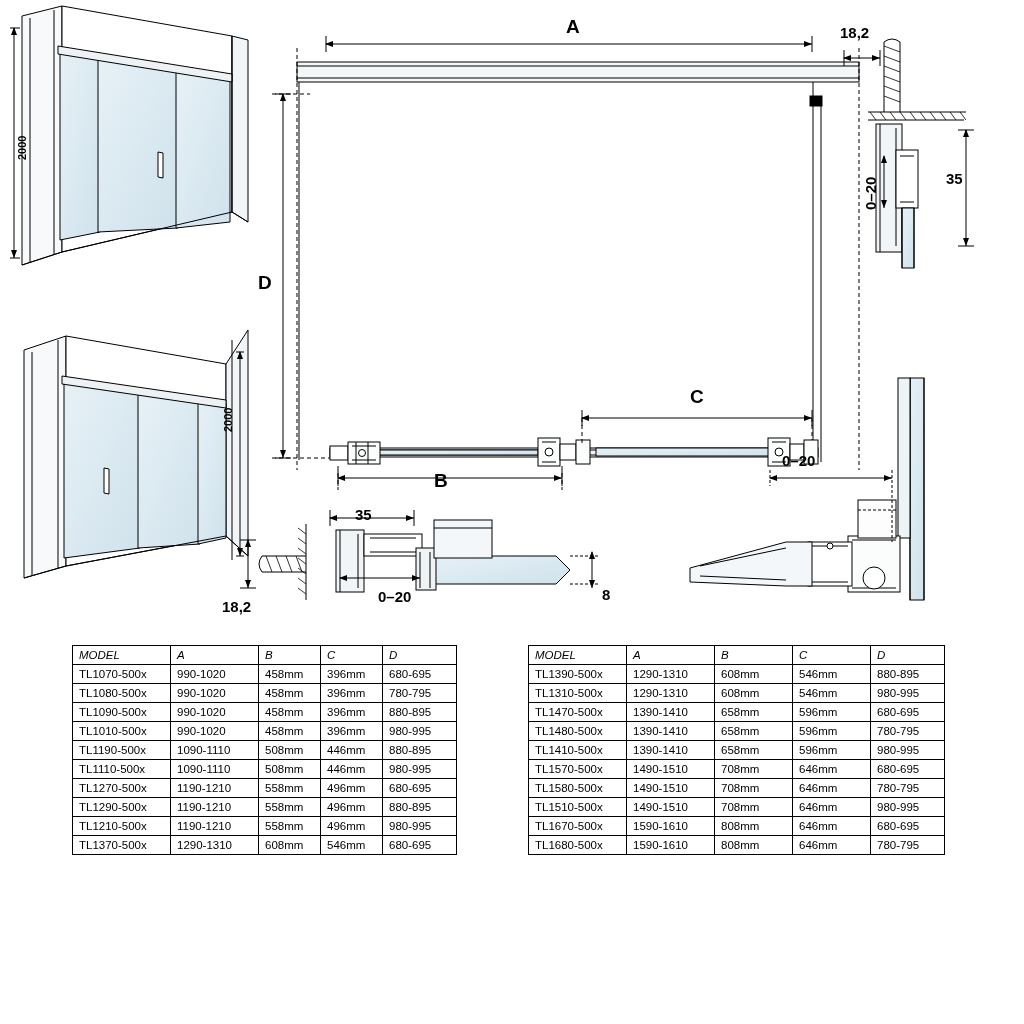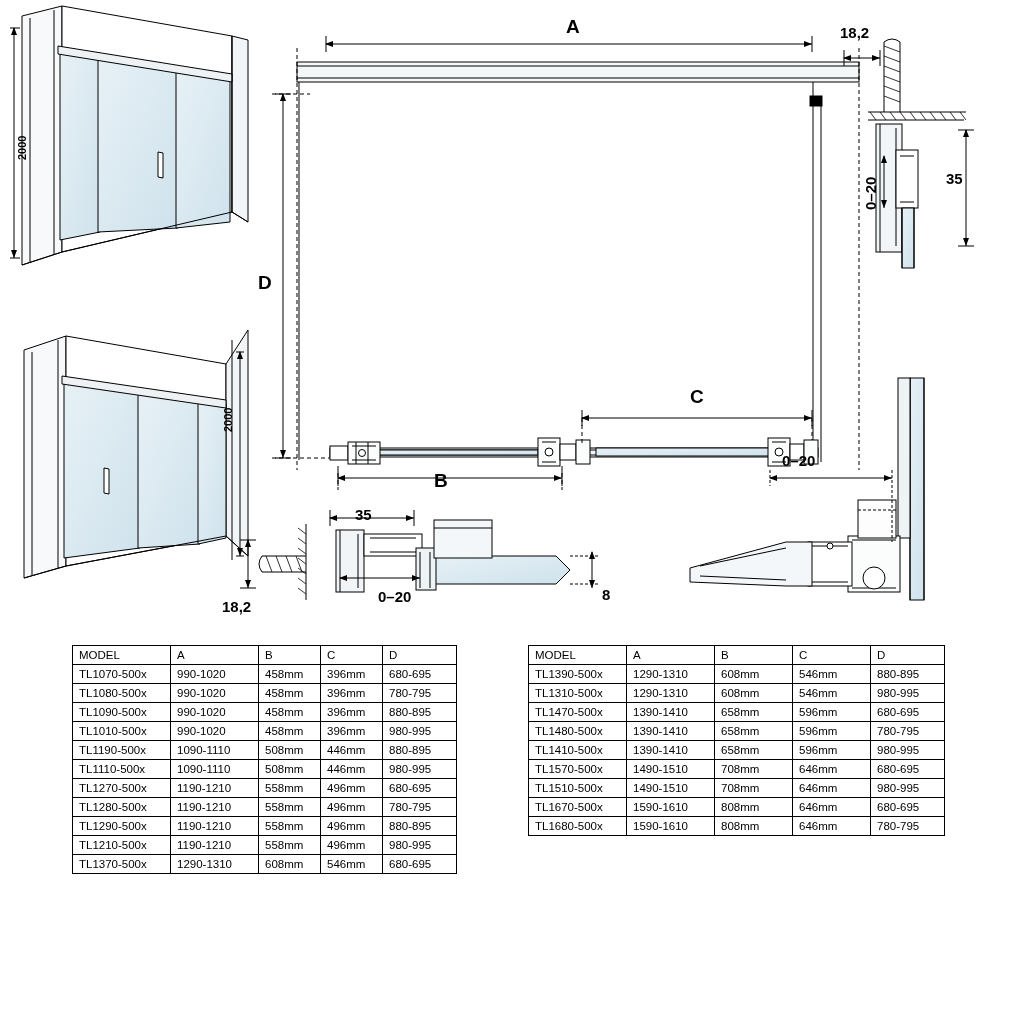--- a/index.html
+++ b/index.html
@@ -13,21 +13,21 @@
   .lbl{position:absolute;font-family:"Liberation Sans", sans-serif;color:#000;}
   
   .tbl{
     position:absolute;border-collapse:collapse;font-size:11.5px;
     font-family:"Liberation Sans", sans-serif;
   }
   .tbl td,.tbl th{
     border:1px solid #000;padding:3px 6px;text-align:left;font-weight:normal;
     height:16px;box-sizing:border-box;white-space:nowrap;
   }
-  .tbl th{font-weight:normal;}
+  .tbl th{font-weight:normal;font-style:italic;}
   #table-left{left:72px;top:645px;}
   #table-right{left:528px;top:645px;}
   #table-left td:nth-child(1),#table-left th:nth-child(1){width:98px;}
   #table-left td:nth-child(2),#table-left th:nth-child(2){width:88px;}
   #table-left td:nth-child(3),#table-left th:nth-child(3){width:62px;}
   #table-left td:nth-child(4),#table-left th:nth-child(4){width:62px;}
   #table-left td:nth-child(5),#table-left th:nth-child(5){width:74px;}
   #table-right td:nth-child(1),#table-right th:nth-child(1){width:98px;}
   #table-right td:nth-child(2),#table-right th:nth-child(2){width:88px;}
   #table-right td:nth-child(3),#table-right th:nth-child(3){width:78px;}
@@ -329,27 +329,20 @@
           <td>980-995</td>
         </tr>
         <tr>
           <td>TL1270-500x</td>
           <td>1190-1210</td>
           <td>558mm</td>
           <td>496mm</td>
           <td>680-695</td>
         </tr>
         <tr>
-          <td>TL1280-500x</td>
-          <td>1190-1210</td>
-          <td>558mm</td>
-          <td>496mm</td>
-          <td>780-795</td>
-        </tr>
-        <tr>
           <td>TL1290-500x</td>
           <td>1190-1210</td>
           <td>558mm</td>
           <td>496mm</td>
           <td>880-895</td>
         </tr>
         <tr>
           <td>TL1210-500x</td>
           <td>1190-1210</td>
           <td>558mm</td>
@@ -413,20 +406,27 @@
           <td>980-995</td>
         </tr>
         <tr>
           <td>TL1570-500x</td>
           <td>1490-1510</td>
           <td>708mm</td>
           <td>646mm</td>
           <td>680-695</td>
         </tr>
         <tr>
+          <td>TL1580-500x</td>
+          <td>1490-1510</td>
+          <td>708mm</td>
+          <td>646mm</td>
+          <td>780-795</td>
+        </tr>
+        <tr>
           <td>TL1510-500x</td>
           <td>1490-1510</td>
           <td>708mm</td>
           <td>646mm</td>
           <td>980-995</td>
         </tr>
         <tr>
           <td>TL1670-500x</td>
           <td>1590-1610</td>
           <td>808mm</td>

